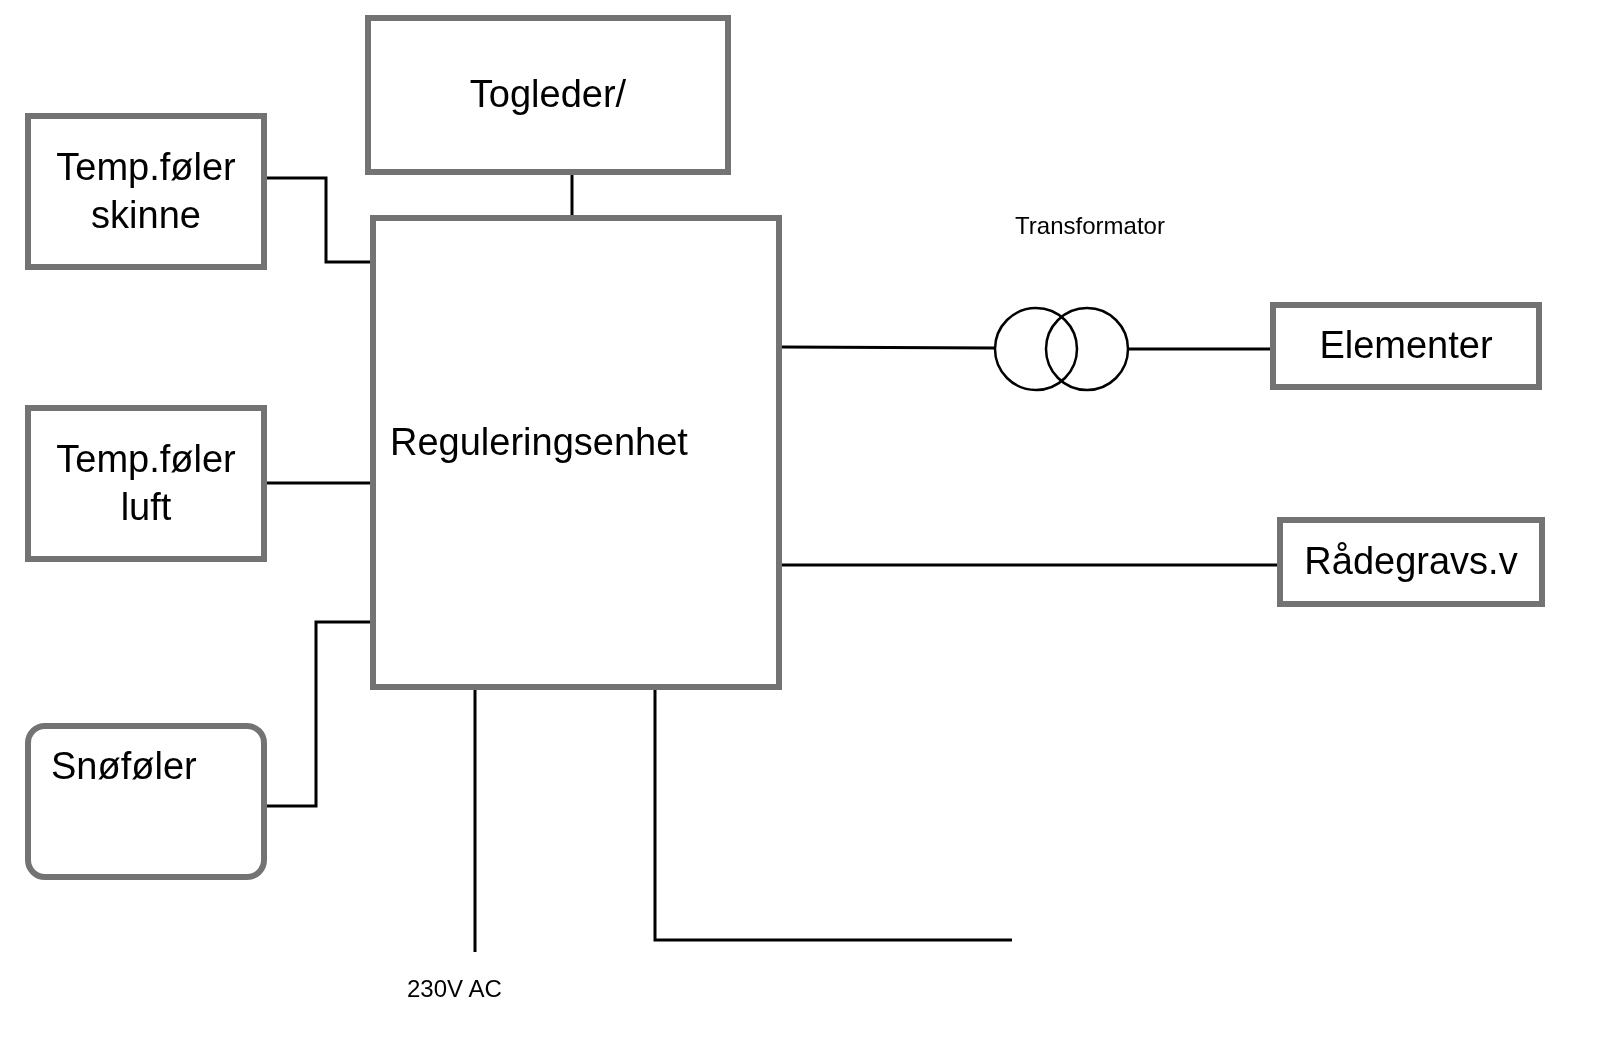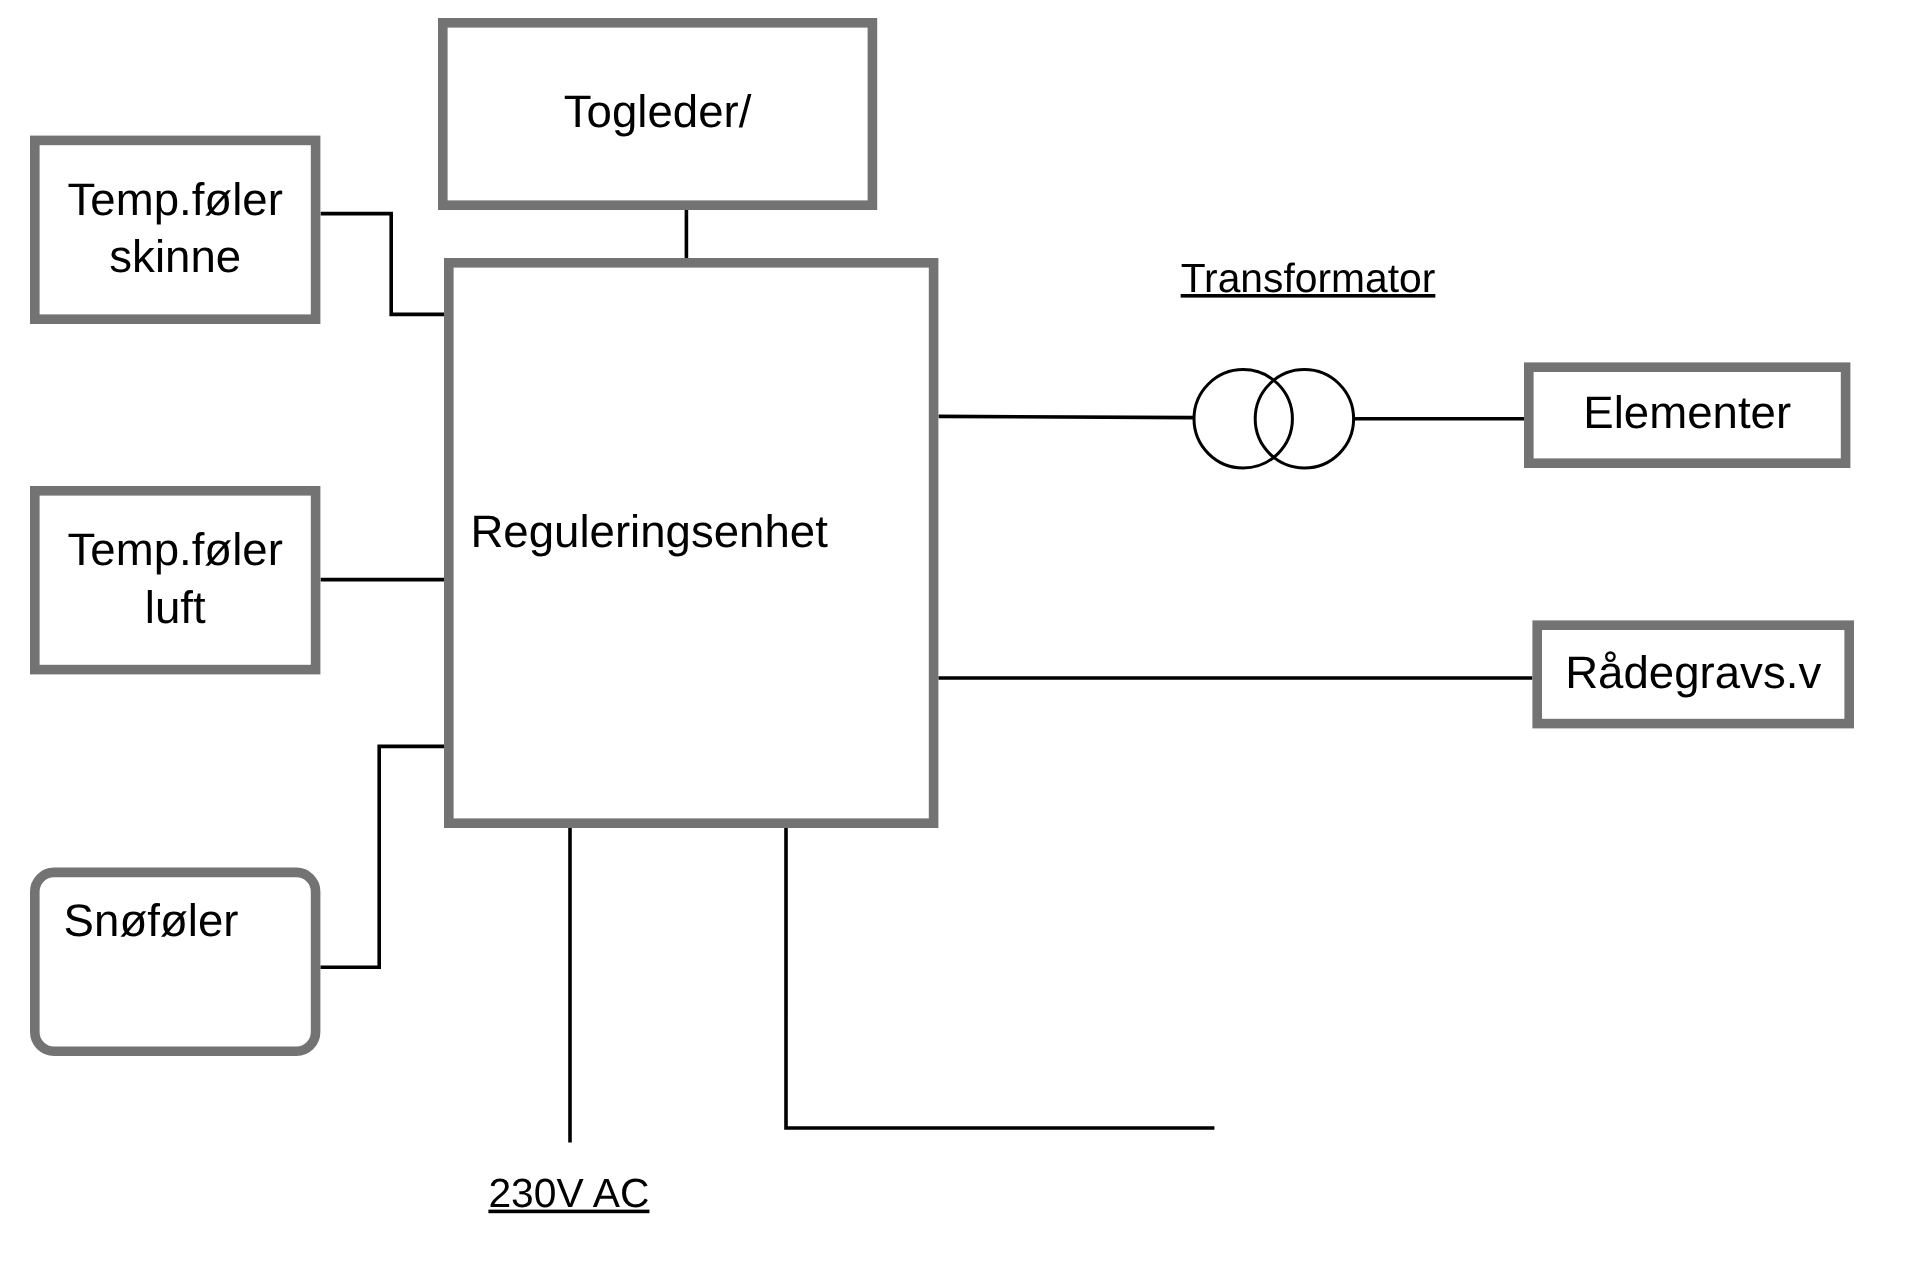--- a/index.html
+++ b/index.html
@@ -11,39 +11,38 @@
     position: relative;
     width: 1600px;
     height: 1059px;
     background: #ffffff;
     font-family: "Liberation Sans", sans-serif;
     color: #000000;
     overflow: hidden;
   }
   .box {
     position: absolute;
-    border: 8px solid #737373;
+    border: 6px solid #737373;
     background: #ffffff;
     box-sizing: border-box;
     font-size: 38px;
     line-height: 1.25;
   }
   .box.center {
     display: flex;
     flex-direction: column;
     align-items: center;
     justify-content: center;
     text-align: center;
   }
   .label {
     position: absolute;
-    font-size: 34px;
+    font-size: 24px;
     line-height: 1.2;
     white-space: nowrap;
-    text-decoration: underline;
   }
   .wires {
     position: absolute;
     left: 0;
     top: 0;
     width: 1600px;
     height: 1059px;
     pointer-events: none;
   }
   

